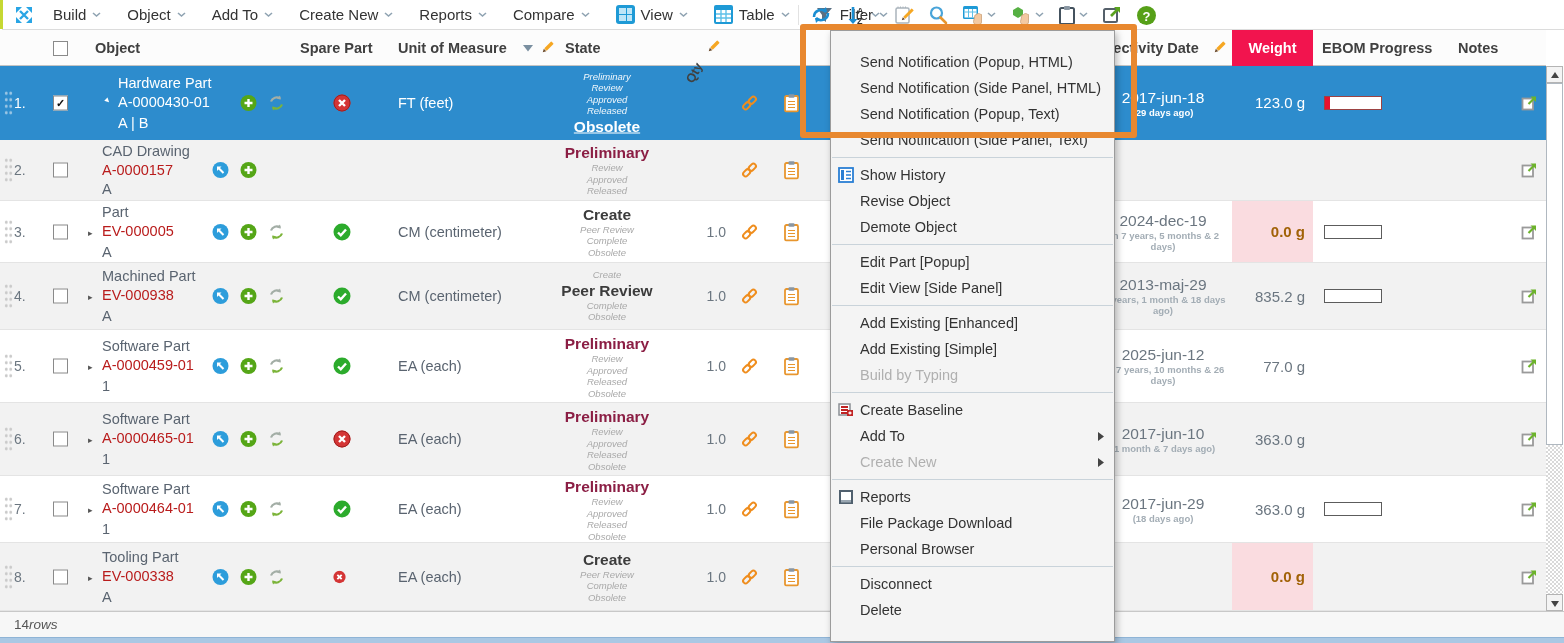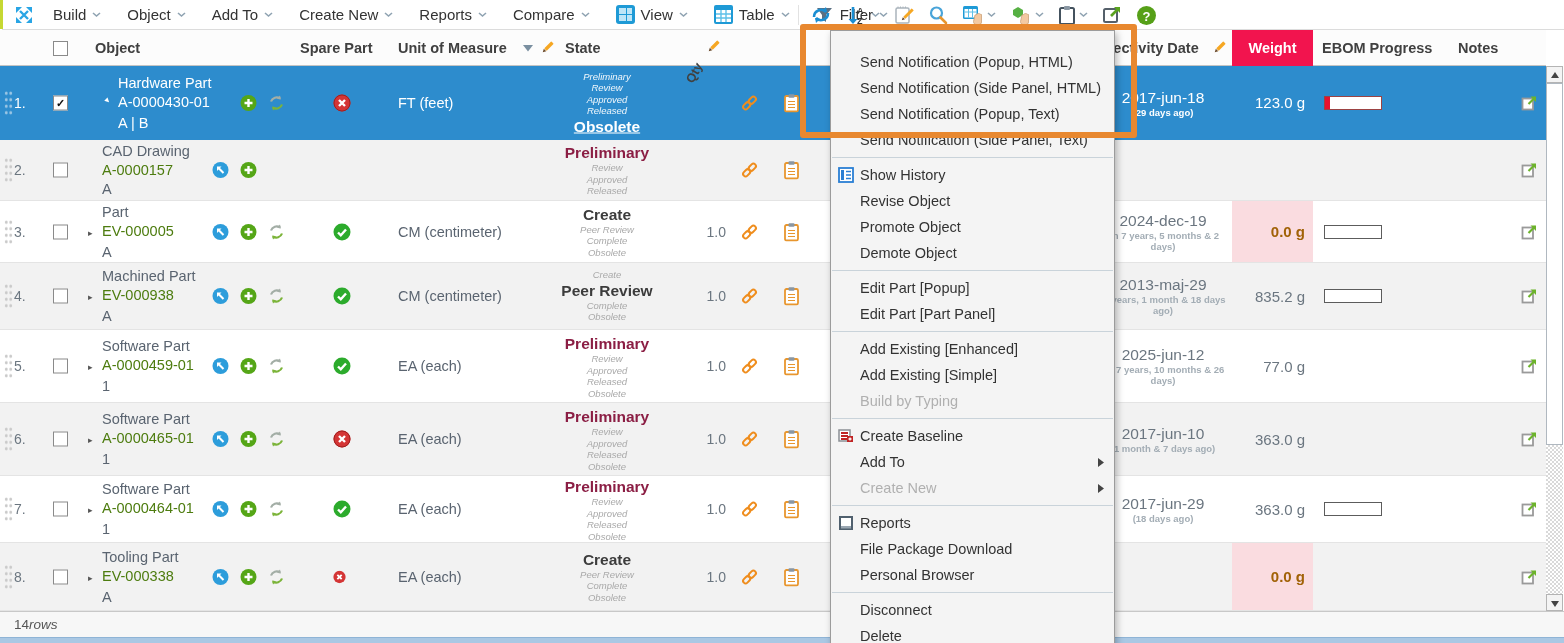--- a/index.html
+++ b/index.html
@@ -41,21 +41,21 @@
   .drag{left:4px;width:9px;height:26px;background-image:radial-gradient(#c9c9c9 1px,transparent 1.4px);background-size:4.5px 6.5px;}
   .row.sel .drag{background-image:radial-gradient(#9cc6e4 1px,transparent 1.4px);}
   .num{left:14px;font-size:14px;color:#6b7680;}
   .row.sel .num{color:#fff;}
   .cbox{left:53px;width:13px;height:13px;background:#fff;border:1px solid #8a8a8a;display:flex;align-items:center;justify-content:center;font-size:11px;font-weight:bold;color:#111;line-height:1;}
   .obj{left:88px;width:160px;font-size:14.5px;line-height:19px;color:#5a6470;}
   .row.sel .obj{left:104px;color:#fff;}
   .tline,.rline{padding-left:14px;}
   .arr{display:inline-block;width:14px;font-size:9px;color:#555;}
   .row.sel .arr{color:#fff;transform:rotate(45deg);}
-  .plink{color:#4d7c0f;cursor:pointer;}
+  .plink{color:#b91c1c;cursor:pointer;}
   .row.sel .plink{color:#fff;}
   .i-nav{left:212px;} .i-add{left:240px;} .i-sync{left:268px;} .i-spare{left:333px;}
   .uom{left:398px;width:150px;font-size:14.5px;color:#5a6470;}
   .row.sel .uom{color:#fff;}
   .stacks{left:523px;width:168px;text-align:center;}
   .st{display:block;font-size:9.5px;font-style:italic;color:#a9a9a9;line-height:11.5px;}
   .row.sel .st{color:rgba(255,255,255,.93);}
   .st-cur{font-size:15.5px;font-style:normal;font-weight:bold;line-height:19px;}
   .st-cur.sc-maroon{color:#8b1e44;}
   .st-cur.sc-dark{color:#3c3c3c;}
@@ -995,34 +995,30 @@
           </svg>
         </span>
         <span class="mi-label">Show History</span>
       </div>
       <div class="menu-item">
         <span class="mi-icon icn"></span>
         <span class="mi-label">Revise Object</span>
       </div>
       <div class="menu-item">
         <span class="mi-icon icn"></span>
-        <span class="mi-label">Promote Object</span>
-      </div>
-      <div class="menu-item">
-        <span class="mi-icon icn"></span>
         <span class="mi-label">Demote Object</span>
       </div>
       <div class="menu-sep"></div>
       <div class="menu-item">
         <span class="mi-icon icn"></span>
         <span class="mi-label">Edit Part [Popup]</span>
       </div>
       <div class="menu-item">
         <span class="mi-icon icn"></span>
-        <span class="mi-label">Edit Part [Part Panel]</span>
+        <span class="mi-label">Edit View [Side Panel]</span>
       </div>
       <div class="menu-sep"></div>
       <div class="menu-item">
         <span class="mi-icon icn"></span>
         <span class="mi-label">Add Existing [Enhanced]</span>
       </div>
       <div class="menu-item">
         <span class="mi-icon icn"></span>
         <span class="mi-label">Add Existing [Simple]</span>
       </div>

